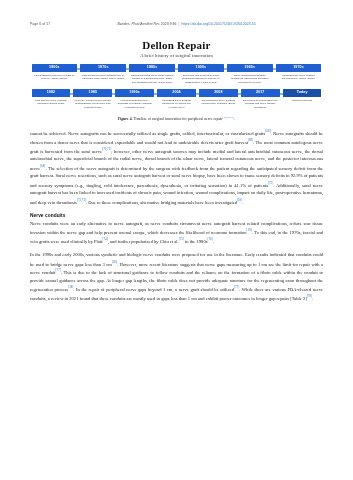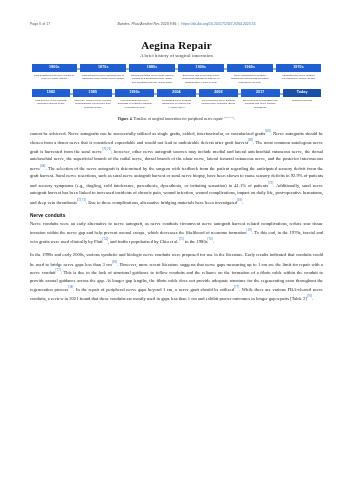--- a/index.html
+++ b/index.html
@@ -184,21 +184,21 @@
     <span class="runhead-page">Page 6 of 17</span>
     <span class="runhead-cite">
       <span class="journal">Bundes. Plast Aesthet Res</span>
       <span>2023;9:36</span>
       <span class="sep">|</span>
       <span class="doi">https://dx.doi.org/10.20517/2347-9264.2023.55</span>
     </span>
   </div>
 
   <div class="figure-wrap">
-    <div class="fig-title">Aegina Repair</div>
+    <div class="fig-title">Dellon Repair</div>
     <div class="fig-subtitle">A brief history of surgical innovation</div>
 
     <div class="timeline">
 
       <div class="tl-row">
         <div class="tl-rail"></div>
         <div class="tl-card">
           <div class="tl-year">1800s</div>
           <div class="tl-desc">First described first nerve repairs by Paul of Aegina (1800s)</div>
         </div>

